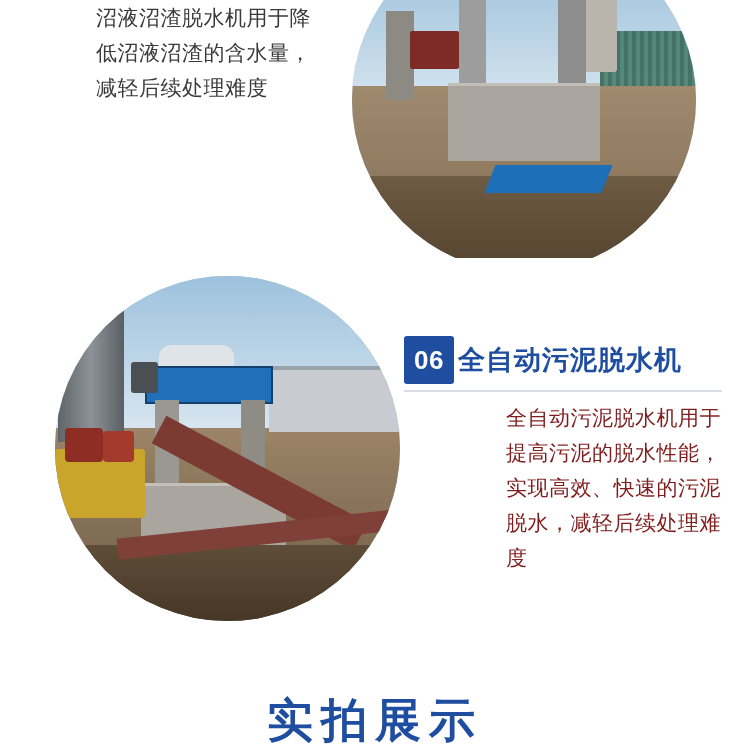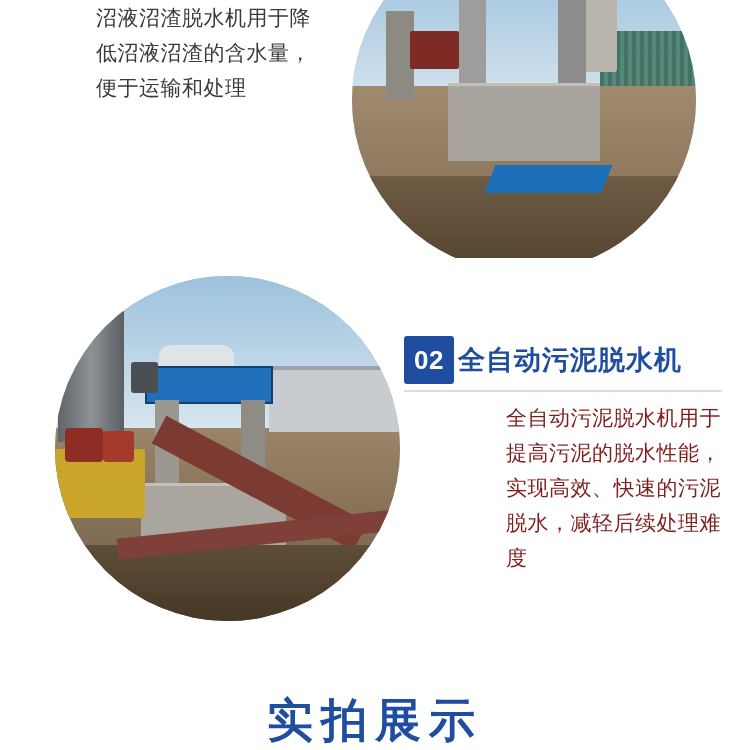--- a/index.html
+++ b/index.html
@@ -269,21 +269,21 @@
     background: linear-gradient(#5e4d38, #463726);
   }
 </style>
 </head>
 <body>
 
 <div class="page">
 
   <div class="section-top">
 
-    <div class="text-block-top">沼液沼渣脱水机用于降低沼液沼渣的含水量，便于运输和处理</div>
+    <div class="text-block-top">沼液沼渣脱水机用于降低沼液沼渣的含水量，减轻后续处理难度</div>
 
     <div class="photo-circle photo-top">
       <div class="ph t-sky"></div>
       <div class="ph t-ground"></div>
       <div class="ph t-fence"></div>
       <div class="ph t-pipe"></div>
       <div class="ph t-red"></div>
       <div class="ph t-tank"></div>
 
       <div class="ph t-leg-a"></div>
@@ -309,21 +309,21 @@
       <div class="ph b-plinth"></div>
       <div class="ph b-beam"></div>
       <div class="ph b-dark"></div>
       <div class="ph b-beam2"></div>
       <div class="ph b-truck"></div>
       <div class="ph b-drum-a"></div>
       <div class="ph b-drum-b"></div>
     </div>
 
     <div class="heading-row">
-      <div class="num-badge">02</div>
+      <div class="num-badge">06</div>
       <div class="heading-title">全自动污泥脱水机</div>
     </div>
 
     <div class="heading-rule"></div>
 
     <div class="text-block-two">全自动污泥脱水机用于提高污泥的脱水性能，实现高效、快速的污泥脱水，减轻后续处理难度</div>
   </div>
 
   <div class="footer-title">实拍展示</div>
 

